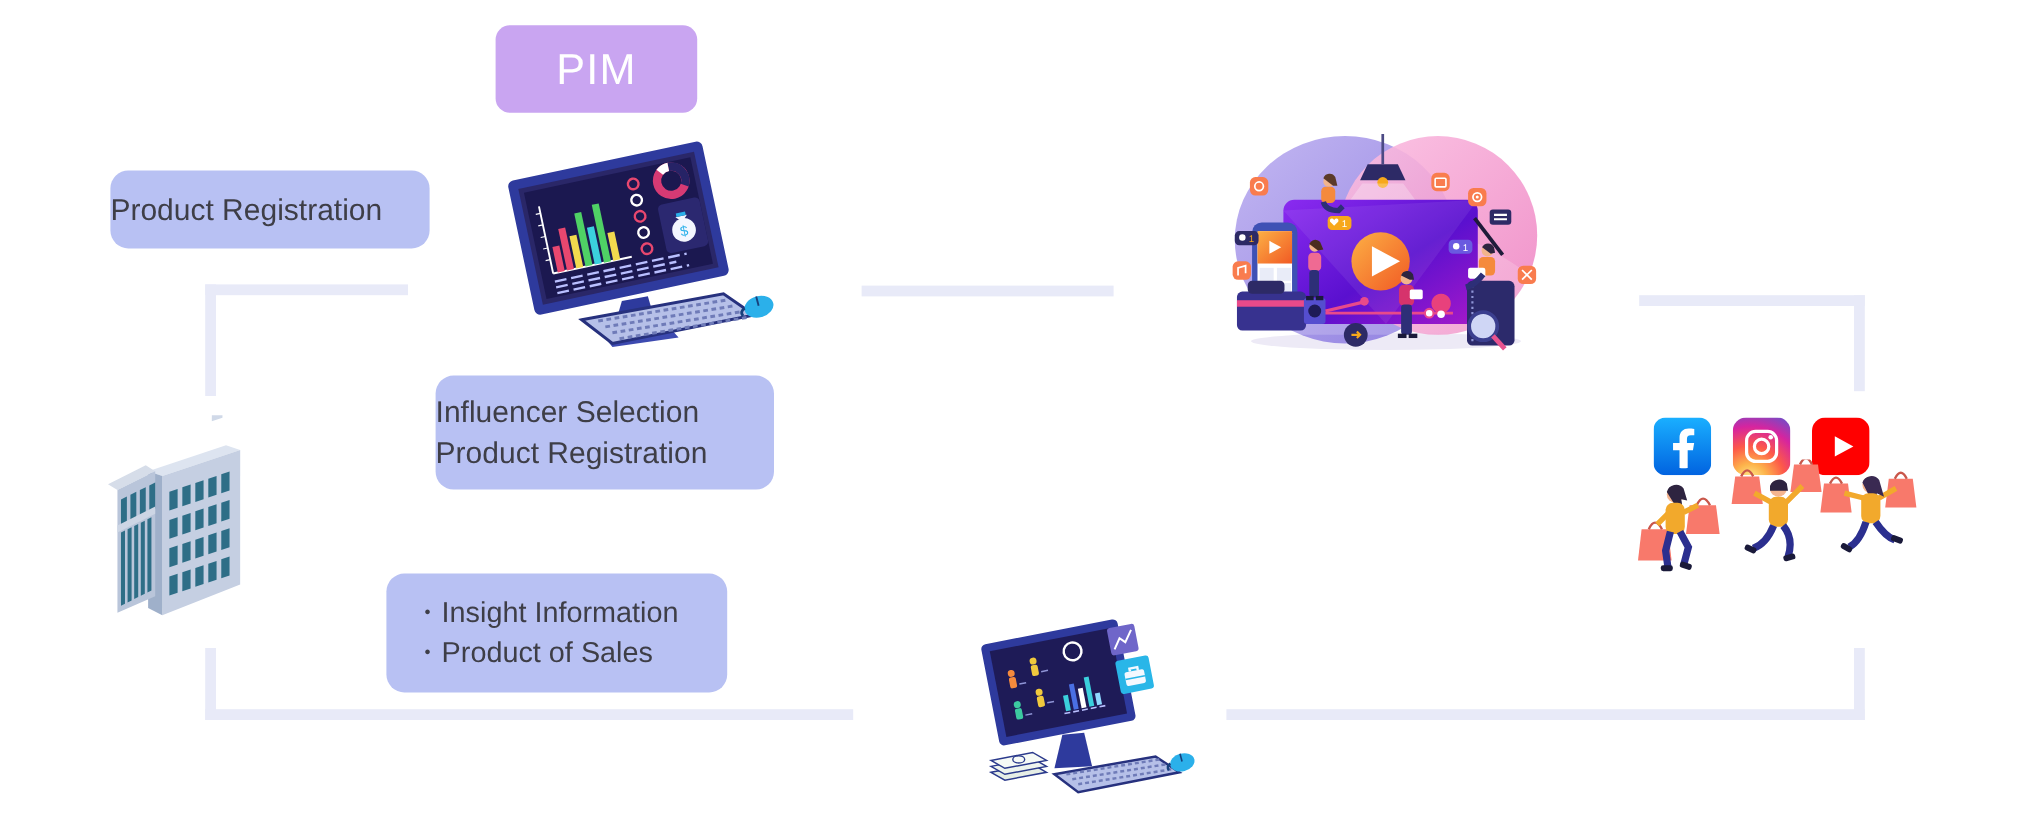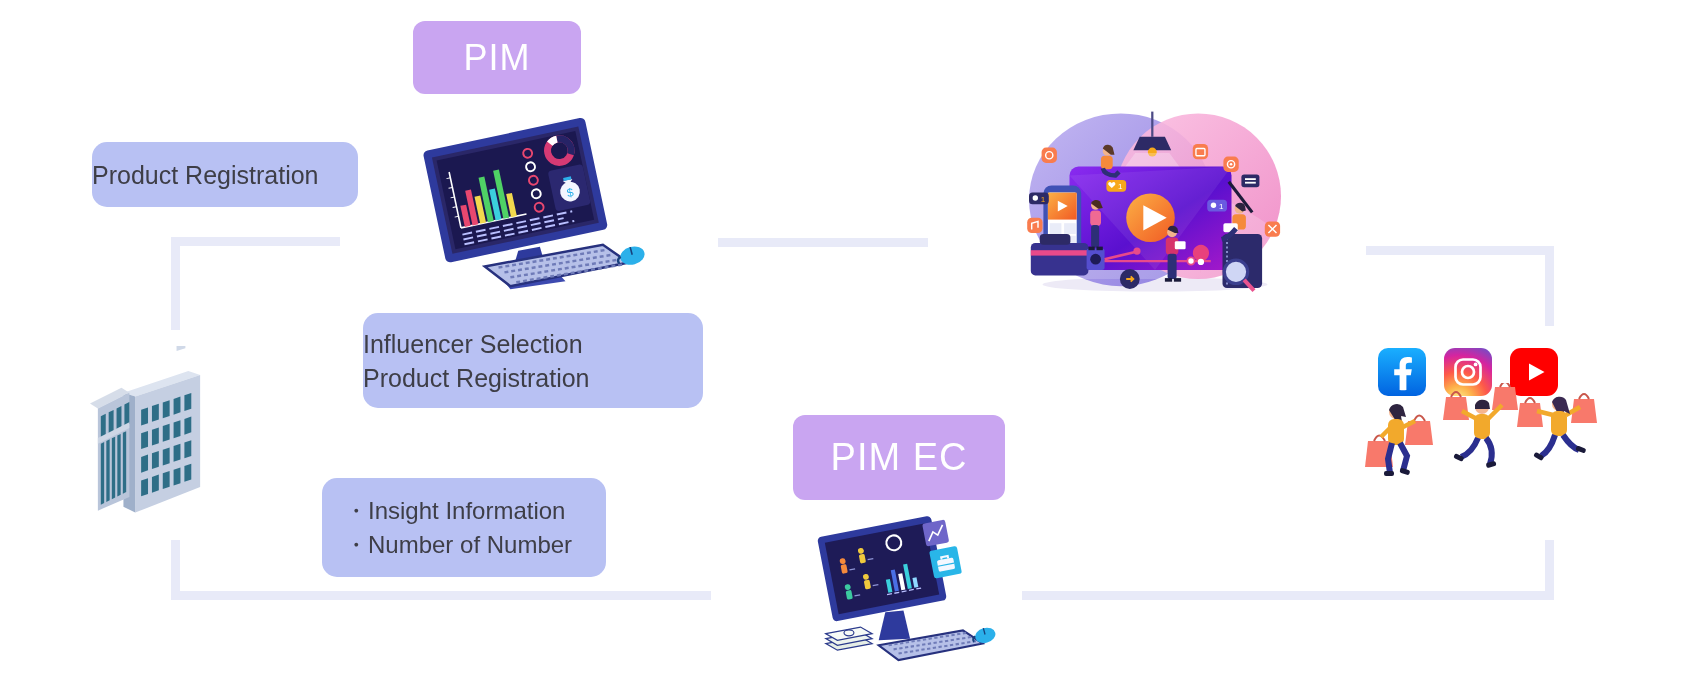--- a/index.html
+++ b/index.html
@@ -35,36 +35,33 @@
   <div class="connector" style="left:718px;top:238px;width:210px;height:9px"></div>
   <div class="connector" style="left:1366px;top:246px;width:188px;height:9px"></div>
   <div class="connector" style="left:1545px;top:246px;width:9px;height:80px"></div>
   <div class="connector" style="left:1022px;top:591px;width:532px;height:9px"></div>
   <div class="connector" style="left:1545px;top:540px;width:9px;height:60px"></div>
 
   <div class="badge" style="left:413px;top:21px;width:168px;height:73px">
     <span>PIM</span>
   </div>
 
-  <div class="badge" style="left:793px;top:415px;width:212px;height:85px;font-size:38px">
-    <span>PIM EC</span>
-  </div>
 
   <div class="pbox" style="left:92px;top:142px;width:266px;height:65px">
     <span>Product Registration</span>
   </div>
 
-  <div class="pbox" style="left:363px;top:313px;width:340px;height:95px">
+  <div class="pbox" style="left:363px;top:313px;width:282px;height:95px">
     <span>Influencer Selection</span>
     <span>Product Registration</span>
   </div>
 
   <div class="pbox left-align" style="left:322px;top:478px;width:262px;height:99px">
     <span>・Insight Information</span>
-    <span>・Number of Number</span>
+    <span>・Product of Sales</span>
   </div>
 
   <svg class="illus" style="left:90px;top:346px" width="118" height="170" viewBox="0 0 120 170">
     <polygon points="34,46 100,24 112,28 46,50" fill="#dde4f0"></polygon>
     <polygon points="46,50 112,28 112,142 46,168" fill="#c5cfe2"></polygon>
     <polygon points="34,46 46,50 46,168 34,162" fill="#9fb0ca"></polygon>
     <g transform="translate(50,54) skewY(-18.4)" fill="#2e6e87">
       <rect x="2" y="10" width="7" height="16"></rect>
         <rect x="13" y="10" width="7" height="16"></rect>
         <rect x="24" y="10" width="7" height="16"></rect>

